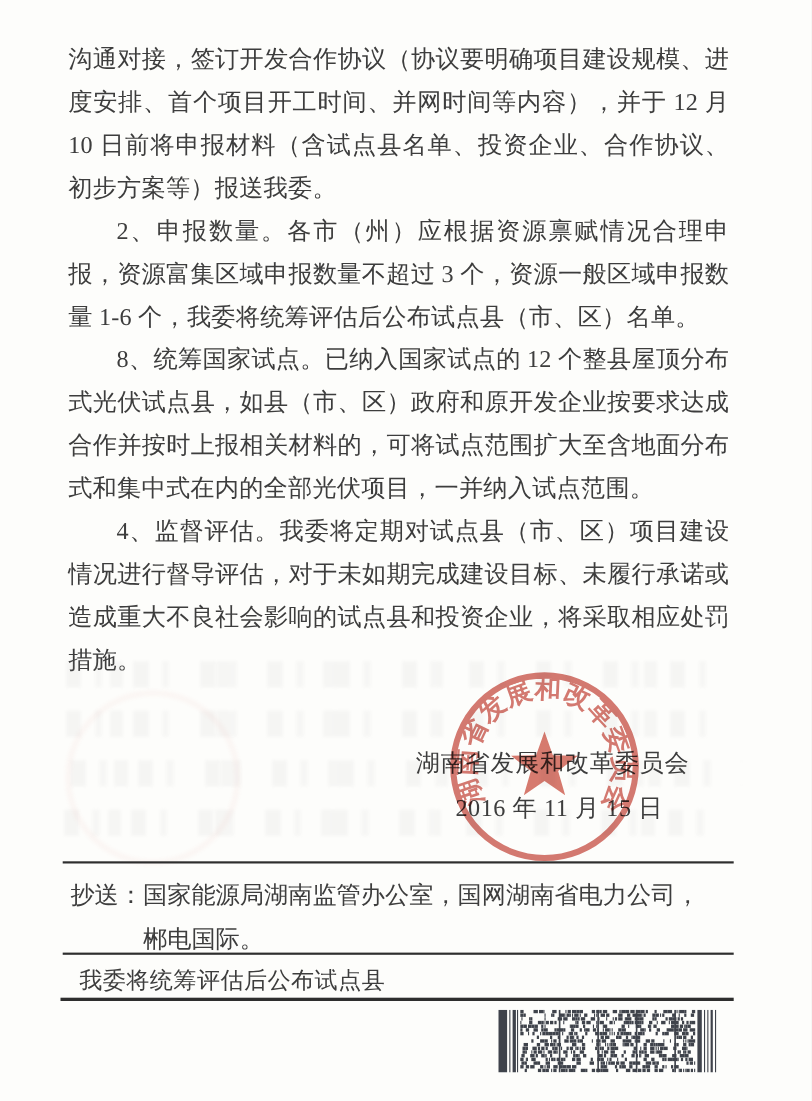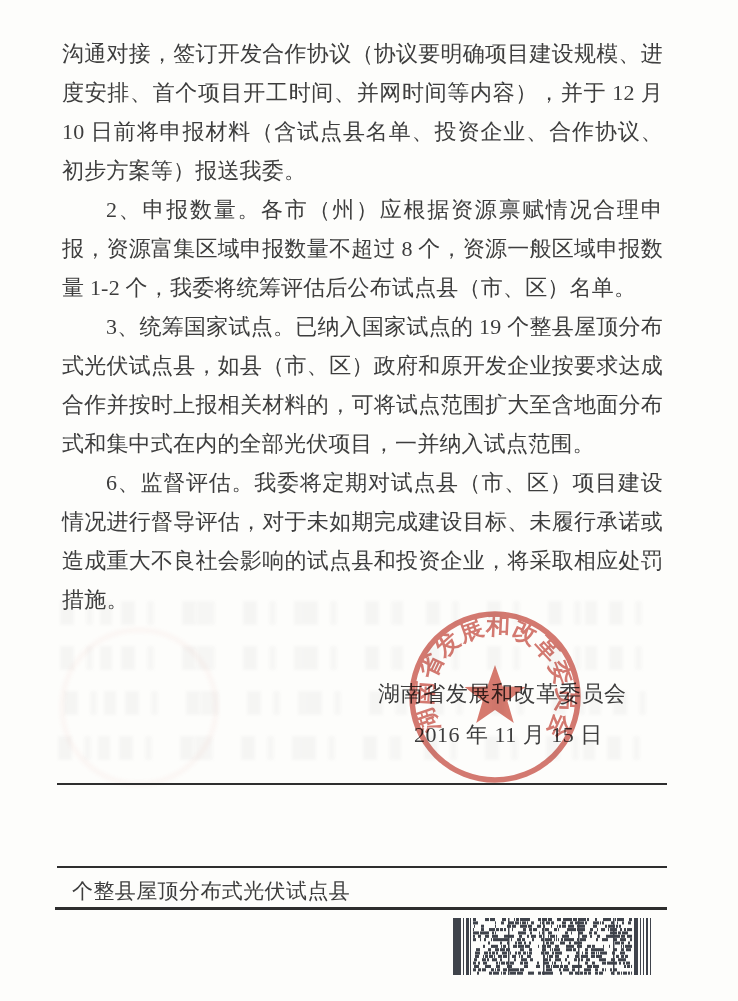--- a/index.html
+++ b/index.html
@@ -78,23 +78,23 @@
   .barcode{position:absolute; left:453px; top:918px;}
   .barcode rect{fill:#3f434b;}
 </style>
 </head>
 <body>
 
 <div class="page">
 
   <div class="body-text">
       <p class="">沟通对接，签订开发合作协议（协议要明确项目建设规模、进度安排、首个项目开工时间、并网时间等内容），并于 12 月 10 日前将申报材料（含试点县名单、投资企业、合作协议、初步方案等）报送我委。</p>
-      <p class="indent">2、申报数量。各市（州）应根据资源禀赋情况合理申报，资源富集区域申报数量不超过 8 个，资源一般区域申报数量 1-2 个，我委将统筹评估后公布试点县（市、区）名单。</p>
-      <p class="indent">3、统筹国家试点。已纳入国家试点的 19 个整县屋顶分布式光伏试点县，如县（市、区）政府和原开发企业按要求达成合作并按时上报相关材料的，可将试点范围扩大至含地面分布式和集中式在内的全部光伏项目，一并纳入试点范围。</p>
-      <p class="indent">6、监督评估。我委将定期对试点县（市、区）项目建设情况进行督导评估，对于未如期完成建设目标、未履行承诺或造成重大不良社会影响的试点县和投资企业，将采取相应处罚措施。</p>
+      <p class="indent">2、申报数量。各市（州）应根据资源禀赋情况合理申报，资源富集区域申报数量不超过 3 个，资源一般区域申报数量 1-6 个，我委将统筹评估后公布试点县（市、区）名单。</p>
+      <p class="indent">8、统筹国家试点。已纳入国家试点的 12 个整县屋顶分布式光伏试点县，如县（市、区）政府和原开发企业按要求达成合作并按时上报相关材料的，可将试点范围扩大至含地面分布式和集中式在内的全部光伏项目，一并纳入试点范围。</p>
+      <p class="indent">4、监督评估。我委将定期对试点县（市、区）项目建设情况进行督导评估，对于未如期完成建设目标、未履行承诺或造成重大不良社会影响的试点县和投资企业，将采取相应处罚措施。</p>
     </div>
 
   <div class="bleed" style="top:601px;"></div>
   <div class="bleed" style="top:646px;"></div>
   <div class="bleed" style="top:691px; left:64px;"></div>
   <div class="bleed" style="top:736px; left:58px;"></div>
 
   <div class="sign-name">湖南省发展和改革委员会</div>
   <div class="sign-date">2016 年 11 月 15 日</div>
 
@@ -108,23 +108,30 @@
     <polygon points="89,57 96.6,78.5 119.4,79.1 101.4,93 107.8,114.9 89,102 70.2,114.9 76.6,93 58.6,79.1 81.4,78.5" fill="#cd5648"></polygon>
     <text font-size="24" fill="#c9544a" letter-spacing="0.5">
       <textPath href="#sealArc">湖南省发展和改革委员会</textPath>
     </text>
   </svg>
 
   <div class="rule rule-top"></div>
   <div class="rule rule-mid"></div>
   <div class="rule rule-bot"></div>
 
+  <div class="cc">
+    <span class="cc-label">抄送：</span>
+    <div class="cc-lines">
+      <div>国家能源局湖南监管办公室，国网湖南省电力公司，</div>
+      <div>郴电国际。</div>
+    </div>
+  </div>
 
   <div class="footer-row">
-    <span>个整县屋顶分布式光伏试点县</span>
+    <span>我委将统筹评估后公布试点县</span>
   </div>
 
   <svg class="barcode" width="200" height="57" viewBox="0 0 200 57">
       <rect x="0" y="0" width="8" height="57"></rect>
       <rect x="10" y="0" width="1" height="57"></rect>
       <rect x="13" y="0" width="3" height="57"></rect>
       <rect x="17" y="0" width="1" height="57"></rect>
       <rect x="181" y="0" width="4" height="57"></rect>
       <rect x="187" y="0" width="1" height="57"></rect>
       <rect x="190" y="0" width="1" height="57"></rect>

